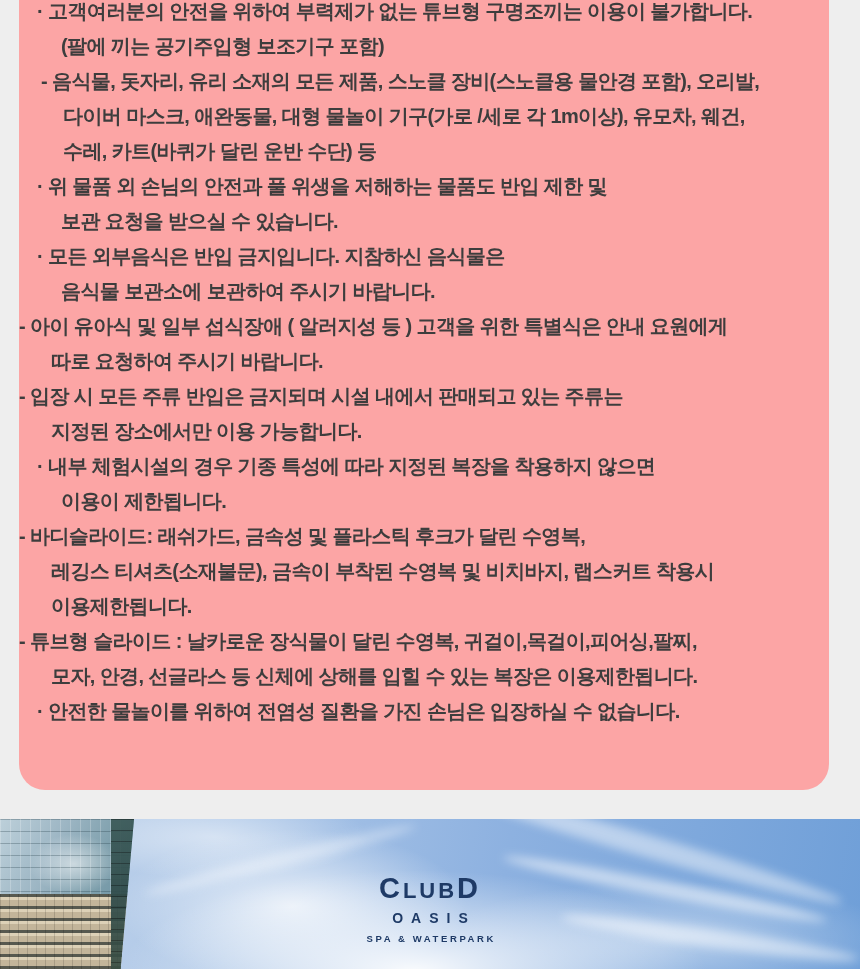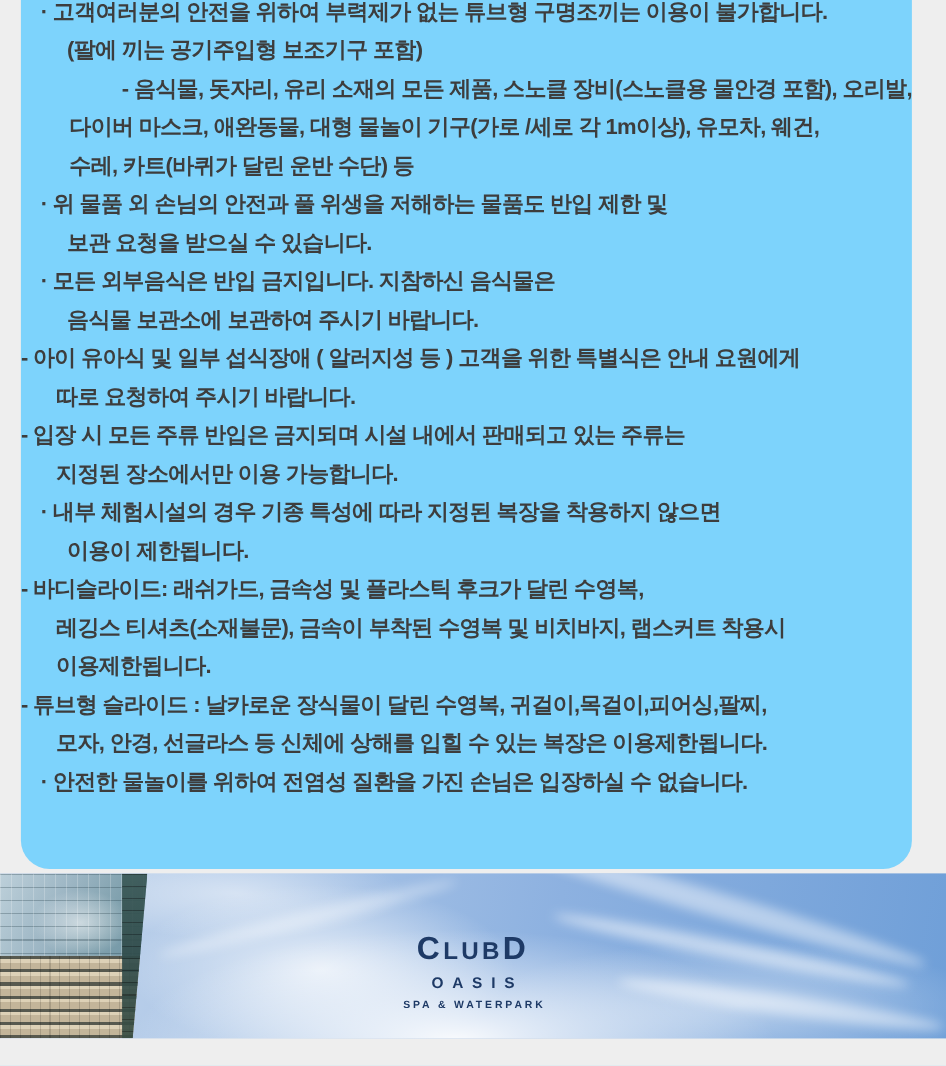--- a/index.html
+++ b/index.html
@@ -4,39 +4,39 @@
 <style>
   html,body{margin:0;padding:0;}
   body{
     width:860px;height:969px;overflow:hidden;position:relative;
     background:#eeeeee;
     font-family:"Liberation Sans","DejaVu Sans",sans-serif;
   }
   
   .card{
     position:absolute;top:0;left:19px;width:810px;height:790px;
-    background:#7dd3fc;border-radius:0 0 26px 26px;
+    background:#fca5a5;border-radius:0 0 26px 26px;
     overflow:hidden;
   }
   .card-text{margin-top:-6px;}
   .ln{
     font-size:20px;line-height:35px;color:#3d3d3d;font-weight:600;
     letter-spacing:-0.6px;white-space:nowrap;
   }
   
   .i-b1 {padding-left:18px;}  
   .i-c1 {padding-left:42px;}  
-  .i-d1 {padding-left:22px;text-align:right;}  
+  .i-d1 {padding-left:22px;}  
   .i-dc1{padding-left:44px;}  
   .i-d2 {}  
   .i-c2 {padding-left:32px;}  
 
   
   .photo{
-    position:absolute;left:0;top:794px;width:860px;height:150px;overflow:hidden;
+    position:absolute;left:0;top:819px;width:860px;height:150px;overflow:hidden;
     background:
       radial-gradient(ellipse 430px 150px at 48% 102%, rgba(255,255,255,.95), rgba(255,255,255,0) 68%),
       radial-gradient(ellipse 250px 110px at 34% 58%, rgba(255,255,255,.75), rgba(255,255,255,0) 70%),
       radial-gradient(ellipse 320px 80px at 78% 80%, rgba(255,255,255,.45), rgba(255,255,255,0) 72%),
       radial-gradient(ellipse 220px 60px at 25% 12%, rgba(255,255,255,.5), rgba(255,255,255,0) 70%),
       linear-gradient(100deg,#c8d8ec 0%,#aac5e7 28%,#8db1e0 58%,#6f9fd8 100%);
   }
   .streak{position:absolute;background:rgba(255,255,255,.65);border-radius:50%;filter:blur(5px);}
   .s1{width:420px;height:22px;left:430px;top:14px;transform:rotate(16deg);opacity:.7;}
   .s2{width:330px;height:16px;left:500px;top:62px;transform:rotate(11deg);opacity:.8;}

